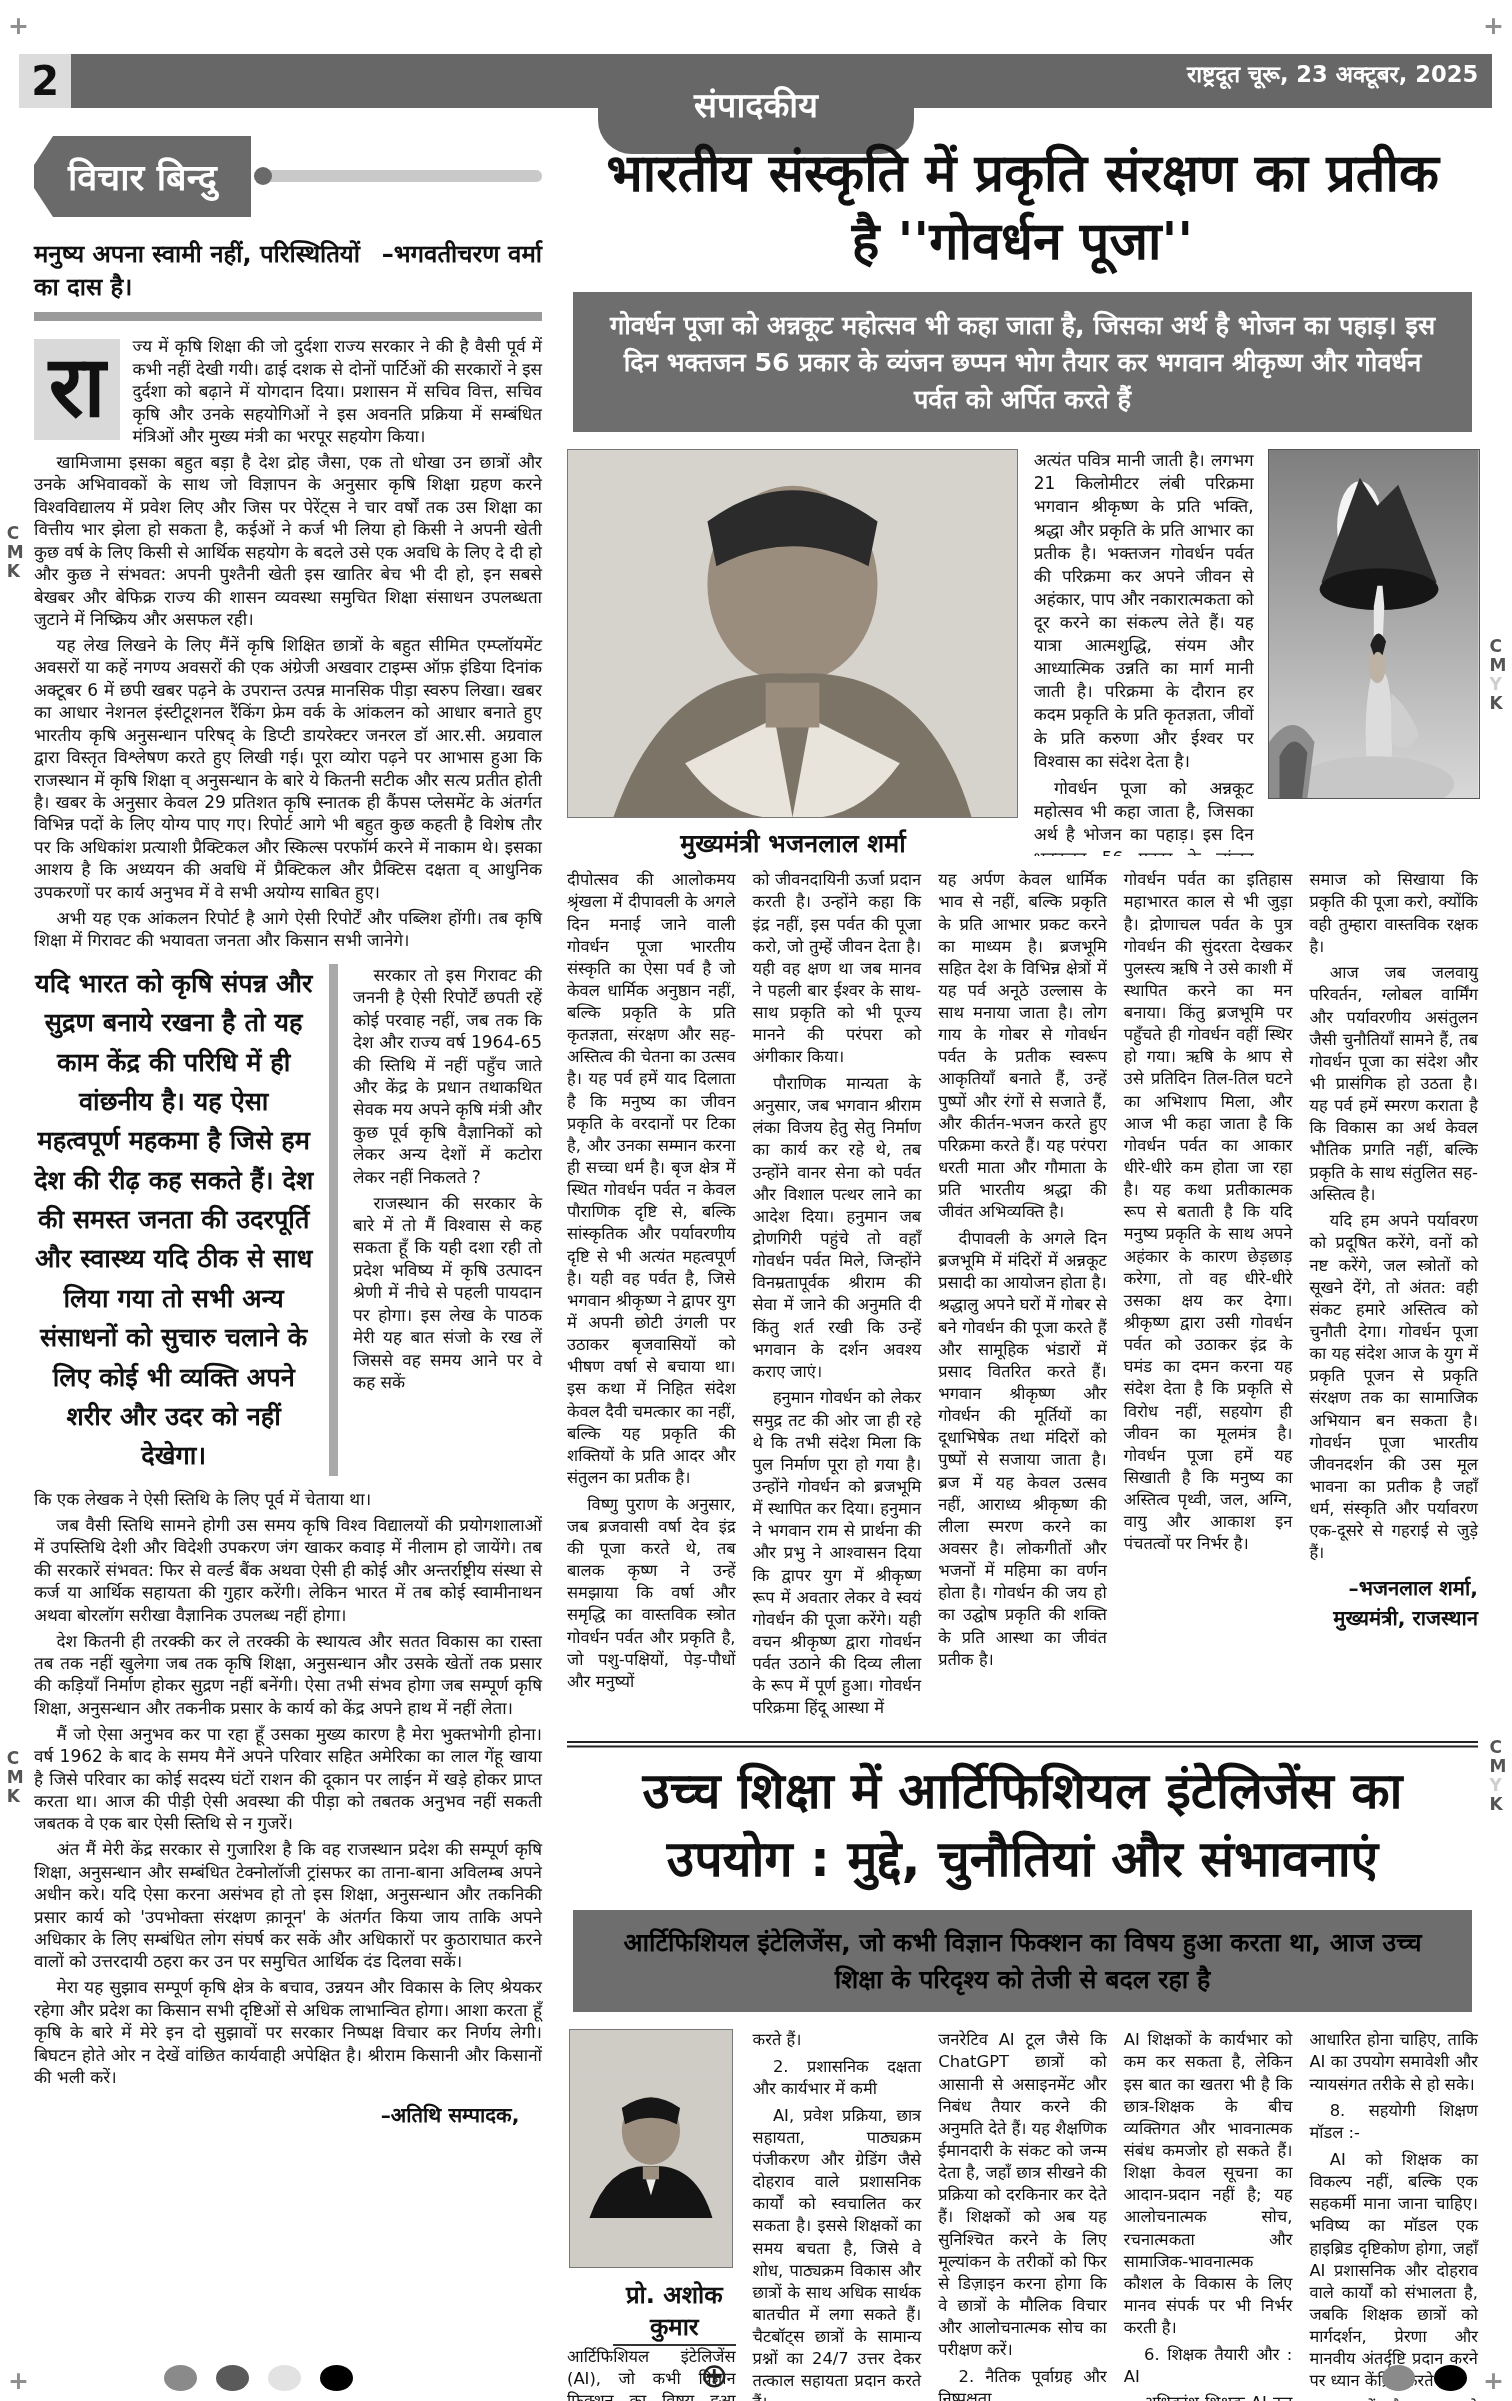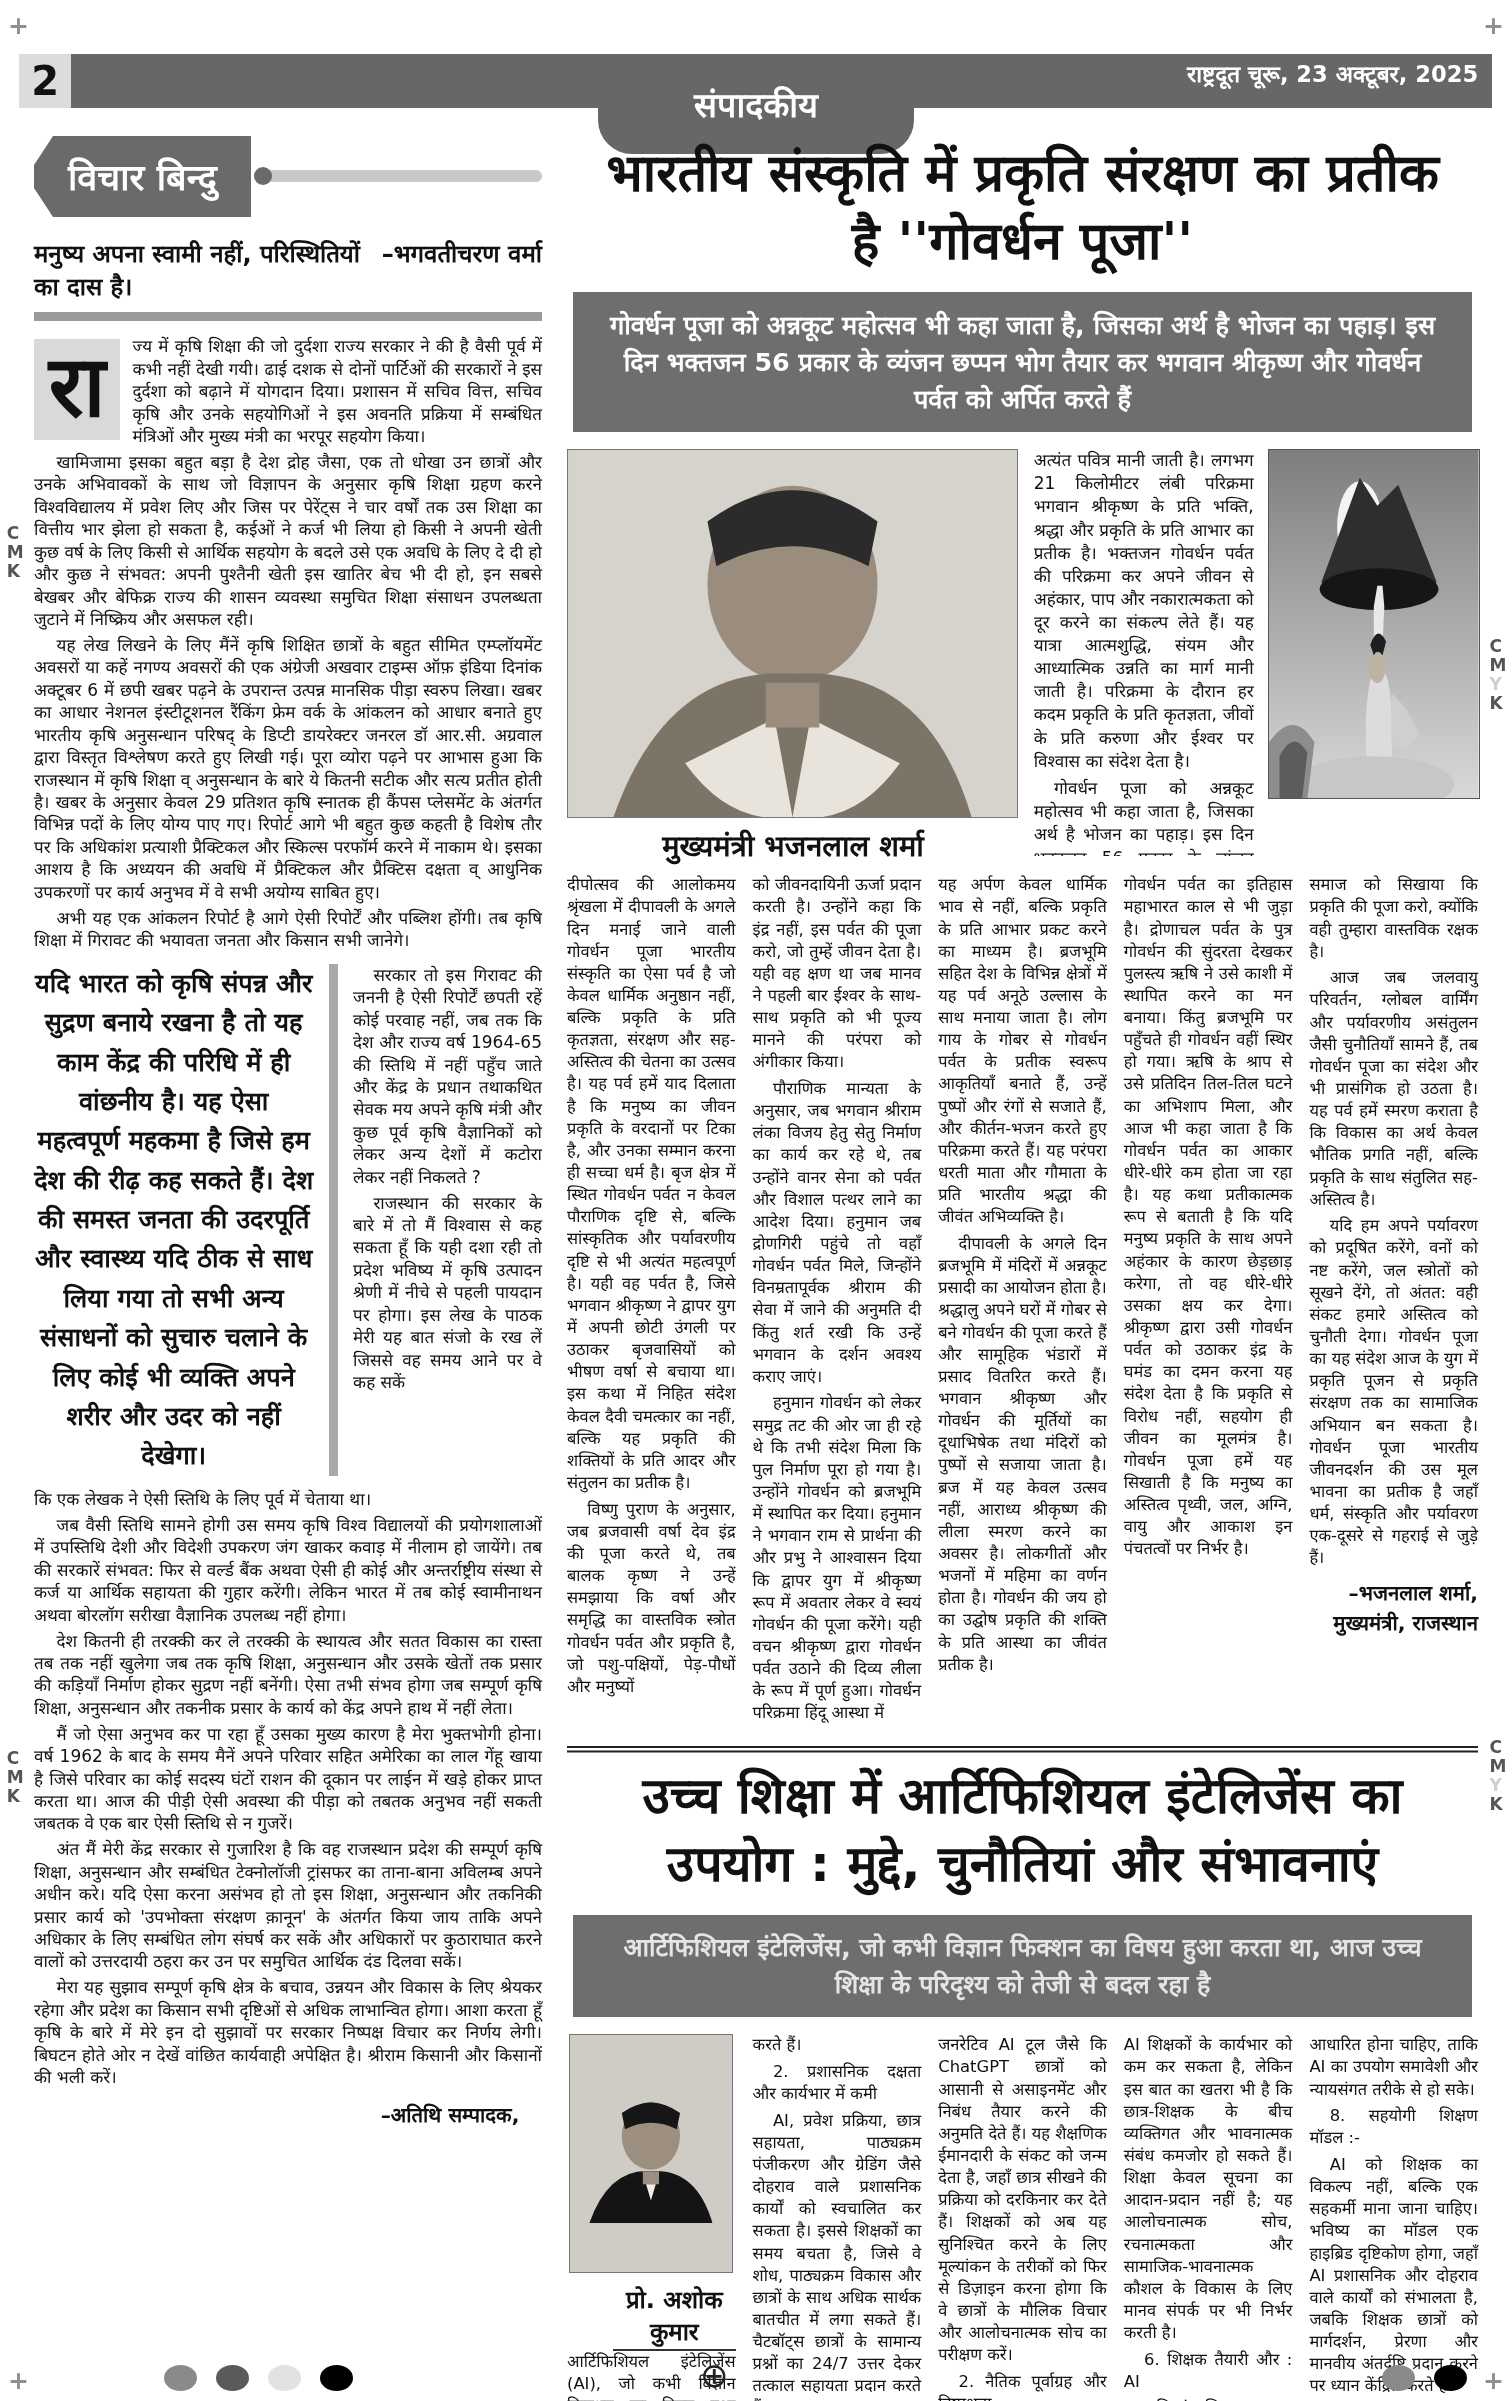--- a/index.html
+++ b/index.html
@@ -51,33 +51,33 @@
   .pq-side{flex:1;border-left:9px solid #a9a9a9;padding-left:14.7px;font-size:17px;line-height:1.32;text-align:justify;}
   .pq-side p{margin:0 0 3.4px;text-indent:20.3px;}
   .sig-block{margin:11.3px 22.6px 14.7px 0;text-align:right;font-size:20.3px;font-weight:bold;line-height:1.5;}
   
   .g-headline{font-size:52px;font-weight:bold;line-height:1.3;text-align:center;margin:10.2px 17px 17px;}
   .g-subhead{background:#6e6e6e;color:#fff;font-size:25.4px;font-weight:bold;line-height:1.45;
              text-align:center;padding:14.7px 27px;margin:0 5.6px 17px;}
   .g-toprow{display:flex;gap:14.7px;margin-bottom:8px;}
   .g-photo{width:452px;flex:none;text-align:center;}
   .g-photo svg{width:449px;height:367px;border:1.7px solid #777;background:#d6d2cc;display:block;}
-  .g-photo-cap{font-size:29px;font-weight:bold;margin-top:6.8px;}
+  .g-photo-cap{font-size:25px;font-weight:bold;margin-top:6.8px;}
   .g-sidecol{width:220px;flex:none;height:407px;overflow:hidden;font-size:17px;line-height:1.36;text-align:justify;}
   .g-sidecol p{margin:0 0 4.5px;text-indent:20.3px;white-space:pre-line;}
   .g-art{flex:1;min-width:0;}
   .g-art svg{width:100%;height:348px;border:1.7px solid #555;display:block;}
   .colrow{display:flex;gap:17px;margin-top:10.2px;}
   .acol{flex:1;min-width:0;font-size:16.4px;line-height:1.35;text-align:justify;}
   .acol p{margin:0 0 4.5px;text-indent:20.3px;white-space:pre-line;}
   .acol .ch{font-weight:normal;}
   .art-sig{font-size:20.3px;font-weight:bold;text-align:right;line-height:1.5;margin-top:8px;}
   .art-divider{height:2.3px;background:#222;margin:17px 0 14.7px;box-shadow:0 4.5px 0 #222;}
   .ai-headline{font-size:50px;font-weight:bold;line-height:1.35;text-align:center;margin:14.7px 34px 17px;}
-  .ai-subhead{background:#6e6e6e;color:#e5e5e5;font-size:25px;font-weight:bold;line-height:1.5;
+  .ai-subhead{background:#6e6e6e;color:#000000;font-size:25px;font-weight:bold;line-height:1.5;
               text-align:center;padding:13.6px 34px;margin:0 5.6px 17px;}
   .ai-photo{text-align:center;margin-bottom:8px;}
   .ai-photo svg{width:96%;height:237px;border:1.7px solid #777;background:#cfcbc5;}
   .ai-photo-cap{font-size:24px;font-weight:bold;margin-top:4.5px;border-bottom:2.3px solid #333;padding-bottom:0;margin-left:46px;}
 </style>
 </head>
 <body>
 
 <div class="sheet">
 

